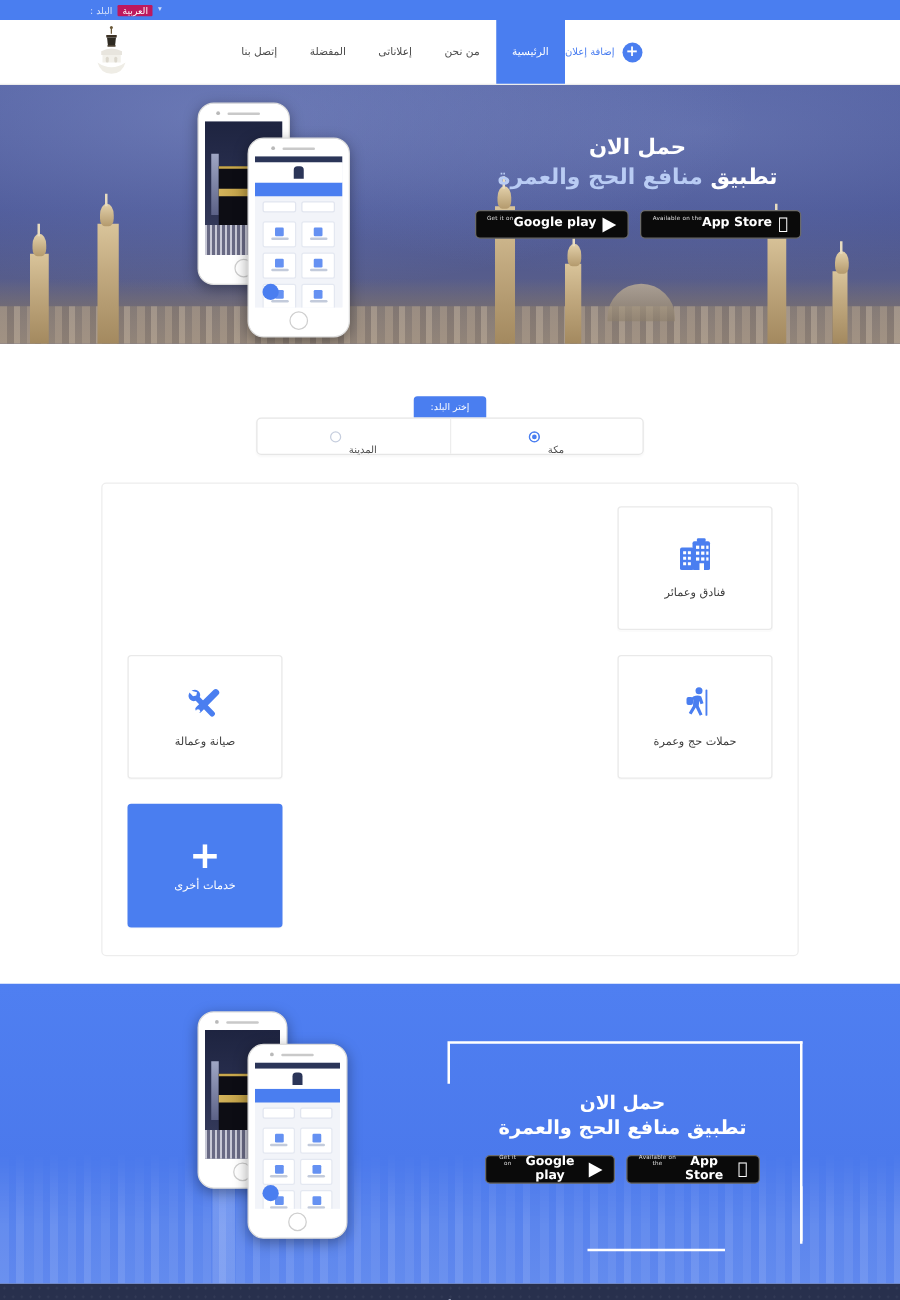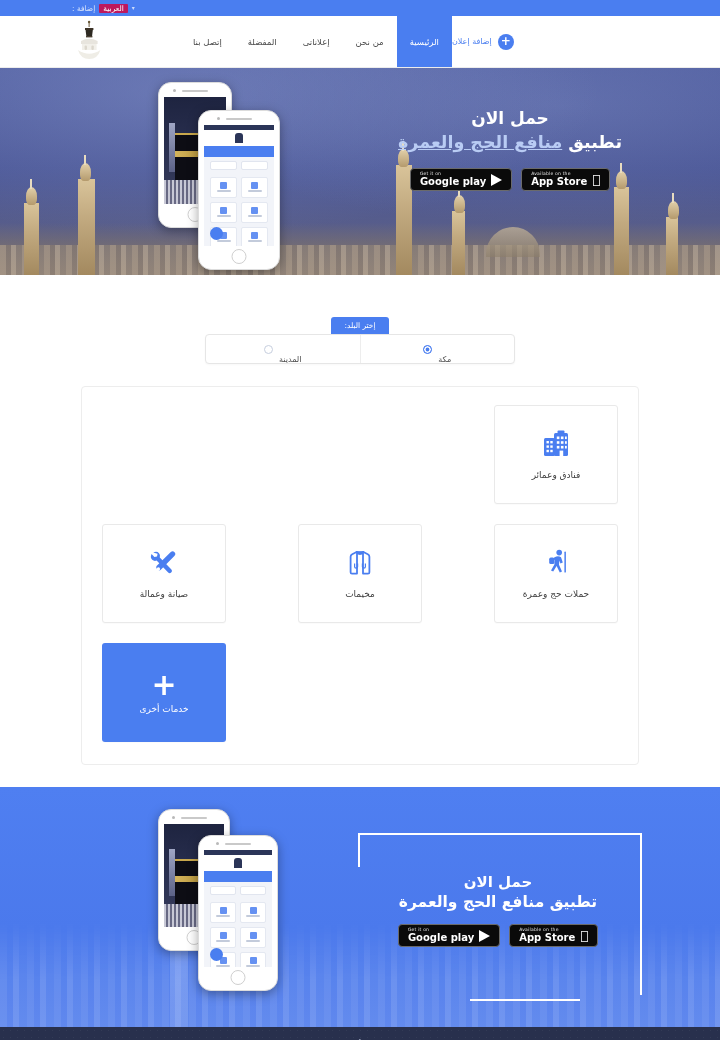--- a/index.html
+++ b/index.html
@@ -107,30 +107,30 @@
 
   .hero-copy {
     position: absolute; right: 60px; top: 40px; text-align: center; width: 300px;
   }
   .hero-line1 {
     color: #ffffff; font-size: 17px; font-weight: bold; letter-spacing: .4px;
   }
   .hero-line2 {
     color: #ffffff; font-size: 17.5px; font-weight: bold; margin-top: 4px;
   }
-  .hero-line2 .hl { color: #b9ccf4; text-decoration: underline; }
+  .hero-line2 .hl { color: #b9ccf4; }
   .stores { display: flex; gap: 9px; justify-content: center; margin-top: 16px; }
   .store-btn {
     background: #0a0a0a; border: 1px solid #6a6a6a; border-radius: 4px;
     height: 23px; display: flex; align-items: center; gap: 5px;
     padding: 0 9px; color: #fff;
   }
   .store-sub { font-size: 4.5px; line-height: 1; color: #e2e2e2; letter-spacing: .2px; }
   .store-main { font-size: 10px; line-height: 1.05; font-weight: bold; }
-  .store-txt { display: flex; flex-direction: column; align-items: flex-start; direction: ltr; }
+  .store-txt { display: flex; flex-direction: row; align-items: flex-start; direction: ltr; }
   .apple-glyph { font-size: 13px; line-height: 1; }
   .play-glyph { width: 0; height: 0; border-left: 11px solid #ffffff;
     border-top: 6.5px solid transparent; border-bottom: 6.5px solid transparent; }
 
   
   .phones { position: absolute; left: 0; top: 0; width: 300px; height: 207px; }
   .phone {
     position: absolute; background: #ffffff; border-radius: 13px;
     box-shadow: 0 3px 11px rgba(0,0,0,.35);
     border: 1px solid #dcdcdc;
@@ -310,21 +310,21 @@
 </style>
 </head>
 <body>
 
 <div class="page">
 
   <div class="topbar">
     <div class="lang-wrap">
       <span class="lang-caret">▾</span>
       <span class="lang-value">العربية</span>
-      <span class="lang-label">إضافة :</span>
+      <span class="lang-label">البلد :</span>
     </div>
   </div>
 
   <div class="header">
     <div class="logo-box">
       <svg class="logo-mark" viewBox="0 0 40 44">
         <rect x="18.6" y="2" width="1" height="5" fill="#6b5a3a"></rect>
         <circle cx="19.1" cy="2" r="1.2" fill="#6b5a3a"></circle>
         <path d="M15 8 h8.4 v2 h-8.4 z" fill="#3c3226"></path>
         <path d="M15.6 10 h7.2 l-.7 6 h-5.8 z" fill="#2e2a22"></path>
@@ -481,29 +481,20 @@
       <div class="card">
         <svg class="card-icon" viewBox="0 0 30 28">
           <circle cx="18.2" cy="3.6" r="2.8" fill="#4a7ef0"></circle>
           <path d="M13.6 8.2 q3.6 -1.8 6.4 0 l1.8 5.4 l-2.4 .8 l-1 -2.8 l-.4 4.2 l3 6.8 l-2.2 1 l-3.2 -6.6 l-3.4 5.6 l-2.2 -1.2 l3.4 -5.8 l.2 -5 l-2 2.2 l-1.8 -1.4 z" fill="#4a7ef0"></path>
           <rect x="8.2" y="8.6" width="5.2" height="6.4" rx="1.6" fill="#4a7ef0"></rect>
           <rect x="23.4" y="2.6" width="1.5" height="21" rx=".7" fill="#4a7ef0"></rect>
         </svg>
         <span class="card-label">حملات حج وعمرة</span>
       </div>
 
-      <div class="card">
-        <svg class="card-icon" viewBox="0 0 30 28">
-          <path d="M11.6 3 q3.4 3.4 6.8 0 l4.4 2.2 q1.6 .8 1.6 2.6 v15.4 q0 1.4 -1.4 1.4 h-5 v-21 z" fill="none" stroke="#4a7ef0" stroke-width="1.8" stroke-linejoin="round"></path>
-          <path d="M18.4 3 q-3.4 3.4 -6.8 0 l-4.4 2.2 q-1.6 .8 -1.6 2.6 v15.4 q0 1.4 1.4 1.4 h5 v-21 z" fill="none" stroke="#4a7ef0" stroke-width="1.8" stroke-linejoin="round"></path>
-          <path d="M9.6 14.6 v3.2 q0 1.4 1.5 1.4 q1.5 0 1.5 -1.4 v-3.2" fill="none" stroke="#4a7ef0" stroke-width="1.2"></path>
-          <path d="M17.4 14.6 v3.2 q0 1.4 1.5 1.4 q1.5 0 1.5 -1.4 v-3.2" fill="none" stroke="#4a7ef0" stroke-width="1.2"></path>
-        </svg>
-        <span class="card-label">مخيمات</span>
-      </div>
 
       <div class="card">
         <svg class="card-icon" viewBox="0 0 30 28">
           <path d="M4.2 3.6 q3.6 -1.8 5.8 .6 q1.8 2 .8 4.4 l11.6 12 q1.4 1.5 -.2 3 q-1.6 1.5 -3 0 l-11.6 -12 q-2.4 1 -4.4 -.8 q-2.4 -2.2 -.6 -5.8 l2.8 3 l2.6 -.6 l.6 -2.6 z" fill="#4a7ef0"></path>
           <path d="M25.6 3.2 q1.8 1.8 0 3.6 l-13.8 14 q-1.2 1.2 -2.6 .2 l-1.6 -1.6 q-1 -1.4 .2 -2.6 l14 -13.8 q1.8 -1.8 3.8 .2 z" fill="#4a7ef0"></path>
           <circle cx="9.4" cy="20" r="1.7" fill="#ffffff"></circle>
         </svg>
         <span class="card-label">صيانة وعمالة</span>
       </div>
     </div>

